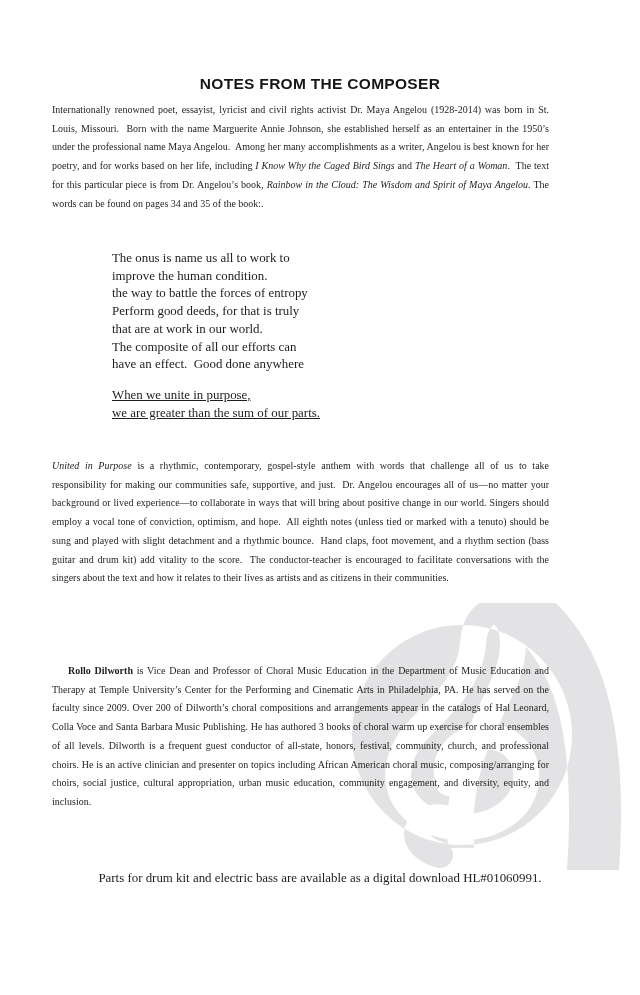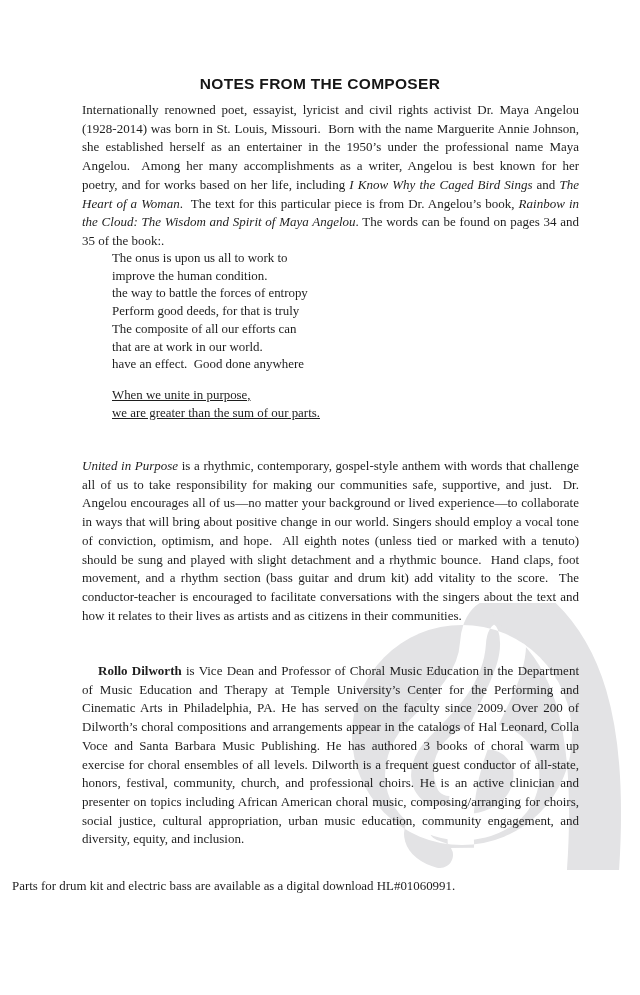--- a/index.html
+++ b/index.html
@@ -31,47 +31,47 @@
     text-align: center;
     font-family: "Liberation Sans", sans-serif;
     font-weight: bold;
     font-size: 15.5px;
     letter-spacing: 0.3px;
     color: #161616;
     z-index: 1;
   }
   .para {
     position: absolute;
-    left: 82px;
+    left: 52px;
     width: 497px;
     margin: 0;
     text-align: justify;
-    font-size: 13px;
+    font-size: 10px;
     line-height: 18.7px;
     z-index: 1;
   }
   .para-intro { top: 101px; }
   .para-piece { top: 457px; }
   .para-bio   { top: 662px; }
   .poem {
     position: absolute;
     left: 112px;
     top: 250px;
     font-size: 12.9px;
     line-height: 17.7px;
     z-index: 1;
   }
   .stanza + .stanza { margin-top: 13px; text-decoration: underline; }
   .footer-note {
     position: absolute;
     left: 0;
     right: 0;
     top: 865px;
-    margin: 12px;
-    text-align: left;
+    margin: 4px;
+    text-align: center;
     font-size: 12.9px;
     line-height: 18px;
     z-index: 1;
   }
   .italic { font-style: italic; }
   .bold   { font-weight: bold; margin-left: 16px; }
 </style>
 </head>
 <body>
 
@@ -98,26 +98,26 @@
       </g>
     </svg>
   </div>
 
   <h1 class="title">NOTES FROM THE COMPOSER</h1>
 
   <p class="para para-intro"><span>Internationally renowned poet, essayist, lyricist and civil rights activist Dr. Maya Angelou (1928-2014) was born in St. Louis, Missouri.&nbsp; Born with the name Marguerite Annie Johnson, she established herself as an entertainer in the 1950’s under the professional name Maya Angelou.&nbsp; Among her many accomplishments as a writer, Angelou is best known for her poetry, and for works based on her life, including </span><span class="italic">I Know Why the Caged Bird Sings</span><span> and </span><span class="italic">The Heart of a Woman</span><span>.&nbsp; The text for this particular piece is from Dr. Angelou’s book, </span><span class="italic">Rainbow in the Cloud: The Wisdom and Spirit of Maya Angelou</span><span>.  The words can be found on pages 34 and 35 of the book:.</span></p>
 
   <div class="poem">
     <div class="stanza">
-        <div class="line">The onus is upon us all to work to</div>
+        <div class="line">The onus is name us all to work to</div>
         <div class="line">improve the human condition.</div>
         <div class="line">the way to battle the forces of entropy</div>
         <div class="line">Perform good deeds, for that is truly</div>
+        <div class="line">that are at work in our world.</div>
         <div class="line">The composite of all our efforts can</div>
-        <div class="line">that are at work in our world.</div>
         <div class="line">have an effect.&nbsp; Good done anywhere</div>
       </div>
     <div class="stanza">
         <div class="line">When we unite in purpose,</div>
         <div class="line">we are greater than the sum of our parts.</div>
       </div>
   </div>
 
   <p class="para para-piece"><span class="italic">United in Purpose</span><span> is a rhythmic, contemporary, gospel-style anthem with words that challenge all of us to take responsibility for making our communities safe, supportive, and just.&nbsp; Dr. Angelou encourages all of us—no matter your background or lived experience—to collaborate in ways that will bring about positive change in our world. Singers should employ a vocal tone of conviction, optimism, and hope.&nbsp; All eighth notes (unless tied or marked with a tenuto) should be sung and played with slight detachment and a rhythmic bounce.&nbsp; Hand claps, foot movement, and a rhythm section (bass guitar and drum kit) add vitality to the score.&nbsp; The conductor-teacher is encouraged to facilitate conversations with the singers about the text and how it relates to their lives as artists and as citizens in their communities.</span></p>
 

